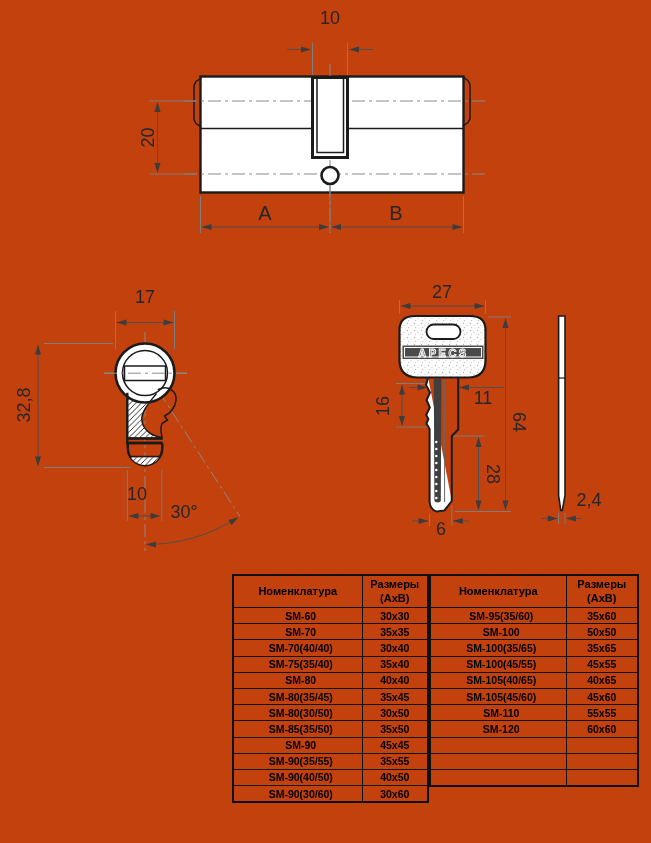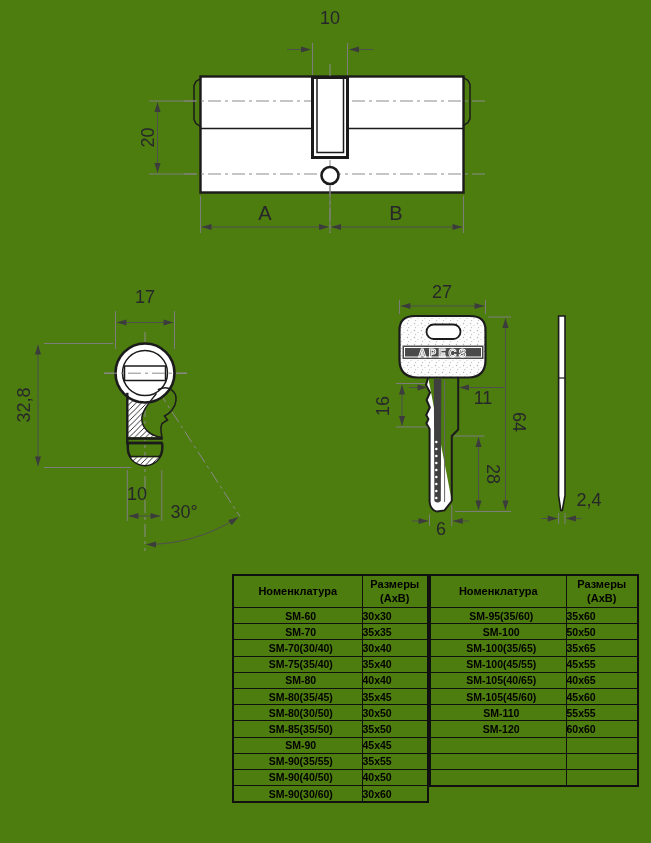--- a/index.html
+++ b/index.html
@@ -1,16 +1,16 @@
 <!DOCTYPE html>
 <html><head>
 <meta charset="utf-8">
 <style>
   html,body{margin:0;padding:0;background:#fff;}
-  #page{position:relative;width:651px;height:843px;background:#4d7c0f;overflow:hidden;
+  #page{position:relative;width:651px;height:843px;background:#c2410c;overflow:hidden;
         font-family:"Liberation Sans",sans-serif;}
   svg{position:absolute;left:0;top:0;}
 
   
   .ol  {stroke:#1b1b1b;fill:none;stroke-width:2.4;stroke-linecap:square;}
   .ol2 {stroke:#1b1b1b;fill:none;stroke-width:1.5;stroke-linecap:square;}
   .olf {stroke:#1b1b1b;fill:#fff;}
   .cl  {stroke:#8b8b8b;fill:none;stroke-width:1;stroke-dasharray:13 4 3 4;}
   .dl  {stroke:#4f4f4f;fill:none;stroke-width:1;}
   .xl  {stroke:#7d7d7d;fill:none;stroke-width:1;}
@@ -22,21 +22,21 @@
   
   .tblwrap{position:absolute;left:232px;top:574px;display:flex;align-items:flex-start;}
   .tblwrap table{border-collapse:collapse;table-layout:fixed;
                  font-family:"Liberation Sans",sans-serif;color:#000;
                  border:2.4px solid #101010;padding-left:28px;}
   .tblwrap th{border:1.7px solid #101010;font-size:11px;font-weight:bold;
               height:31px;text-align:center;white-space:pre-line;line-height:1.25;padding:0 2px;}
   .tblwrap td{border:1.7px solid #101010;font-size:10.5px;font-weight:600;
               height:15.2px;padding:0;vertical-align:middle;}
   .tblwrap td.name{padding-left:6px;text-align:center;}
-  .tblwrap td.size{text-align:left;}
+  .tblwrap td.size{text-align:center;}
   #tbl-left  col.c-name{width:129px;} #tbl-left  col.c-size{width:66px;}
   #tbl-right col.c-name{width:136px;} #tbl-right col.c-size{width:72px;}
 </style>
 </head>
 <body>
 
 <div id="page">
 
 <svg width="651" height="843" viewBox="0 0 651 843">
   <defs>
@@ -224,21 +224,21 @@
       <tbody>
           <tr>
             <td class="name">SM-60</td>
             <td class="size">30x30</td>
           </tr>
           <tr>
             <td class="name">SM-70</td>
             <td class="size">35x35</td>
           </tr>
           <tr>
-            <td class="name">SM-70(30/40)</td>
+            <td class="name">SM-70(40/40)</td>
             <td class="size">30x40</td>
           </tr>
           <tr>
             <td class="name">SM-75(35/40)</td>
             <td class="size">35x40</td>
           </tr>
           <tr>
             <td class="name">SM-80</td>
             <td class="size">40x40</td>
           </tr>

